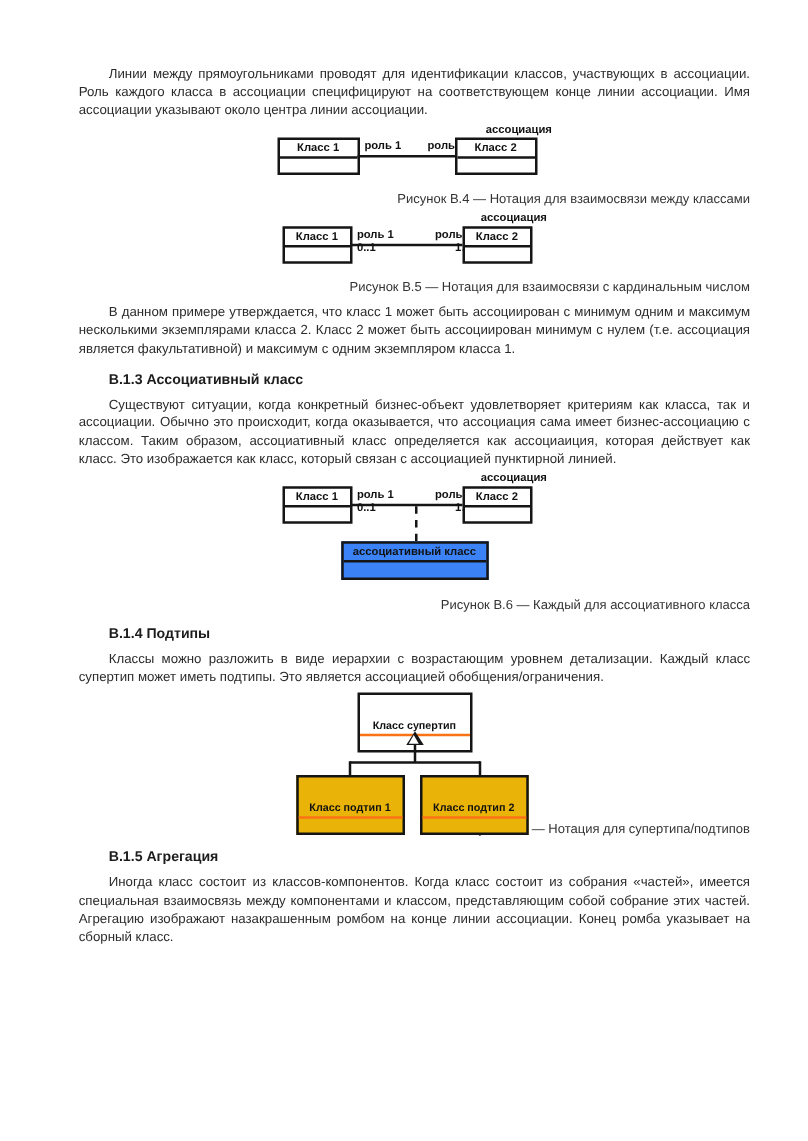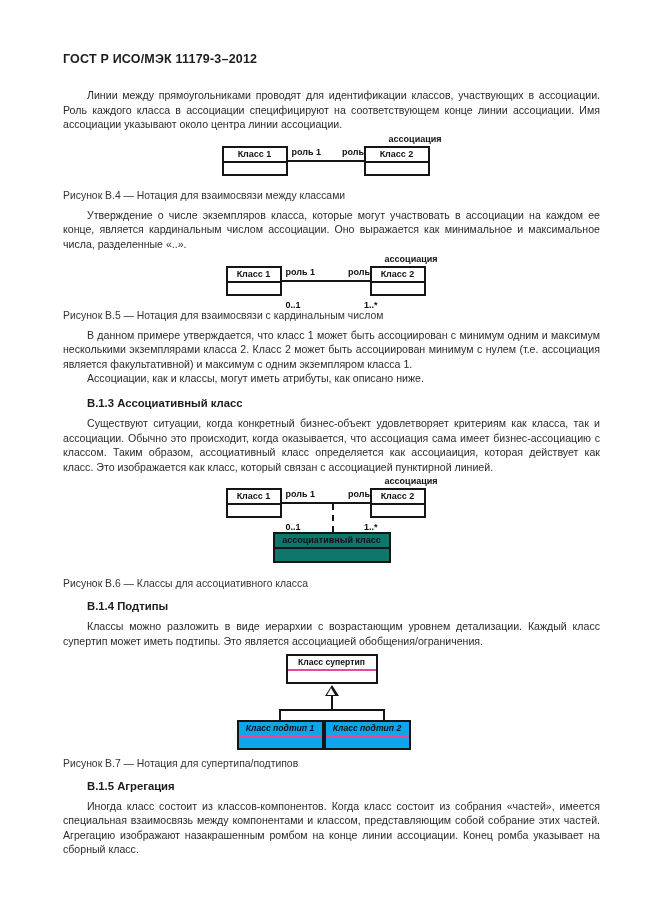--- a/index.html
+++ b/index.html
@@ -5,67 +5,66 @@
   html, body { margin:0; padding:0; background:#ffffff; }
   .page {
     position:relative; width:646px; height:913px; box-sizing:border-box;
     padding:52px 46px 0 63px; background:#ffffff; overflow:hidden;
     font-family:"Liberation Sans", sans-serif; color:#2b2b2b;
   }
   .doc-header { font-size:12.5px; font-weight:bold; color:#1c1c1c; margin:0 0 22px 0; letter-spacing:.2px; }
   .para { font-size:10.6px; line-height:14.6px; text-align:justify; text-indent:24px; margin:0; }
   .sec-heading { font-size:11.3px; font-weight:bold; color:#1c1c1c; margin:11px 0 7px 24px; }
   .fig { margin:5px 0 7px 0; }
-  .caption { font-size:10.4px; color:#333333; text-align:left; margin-top:7px; }
+  .caption { font-size:10.4px; color:#333333; text-align:right; margin-top:7px; }
 
   
   .diagram { position:relative; margin:0 auto; font-weight:bold; color:#111111; }
   .d2 { width:212px; height:46px; font-size:9px; }
   .d2.wide { width:220px; }
   .cbox { position:absolute; top:9px; width:56px; border:2px solid #151515; background:#fff; box-sizing:border-box; }
   .d2.wide .cbox { width:66px; }
   .box-left { left:0; } .box-right { right:12px; }
   .cbox-hdr { border-bottom:2px solid #151515; text-align:center; padding:1px 1px 2px; white-space:nowrap; }
   .cbox-bdy { height:11px; }
   .assoc-label { position:absolute; top:-3px; left:0; right:0; text-align:right; }
   .assoc-line { position:absolute; top:23px; height:2px; background:#151515; left:54px; right:54px; }
   .d2.wide .assoc-line { left:64px; right:64px; }
   .role { position:absolute; top:10px; white-space:nowrap; }
   .role-left { left:60px; } .role-right { right:60px; text-align:center; }
   .d2.wide .role-left { left:70px; } .d2.wide .role-right { right:70px; }
-  .card { position:absolute; top:43px; white-space:nowrap; }
+  .card { position:absolute; top:21px; white-space:nowrap; }
   .card-left { left:60px; } .card-right { right:60px; text-align:right; }
 
   .d2.with-ac { height:92px; }
   .ac-line { position:absolute; top:25px; left:50%; width:0; height:28px; border-left:2px dashed #151515; }
-  .ac-box { position:absolute; top:53px; left:50%; transform:translateX(-50%); width:118px; border:2px solid #151515; background:#0f766e; box-sizing:border-box; }
+  .ac-box { position:absolute; top:53px; left:50%; transform:translateX(-50%); width:118px; border:2px solid #151515; background:#3b82f6; box-sizing:border-box; }
   .ac-hdr { border-bottom:2px solid #151515; text-align:center; padding:1px 2px 2px; white-space:nowrap; }
   .ac-bdy { height:12px; }
 
   .d7 { width:190px; height:97px; font-size:8.6px; }
   .sup-box { position:absolute; top:0; left:50%; transform:translateX(-50%); width:92px; border:2px solid #151515; background:#fff; box-sizing:border-box; }
-  .sub-box { position:absolute; top:66px; width:87px; border:2px solid #151515; background:#0ea5e9; box-sizing:border-box;font-style:italic; }
-  .sub-l { left:0; } .sub-r { right:16px; }
-  .bx-hdr { border-bottom:2px solid #ec4899; text-align:center; padding:1px 1px 2px; white-space:nowrap; }
+  .sub-box { position:absolute; top:66px; width:87px; border:2px solid #151515; background:#eab308; box-sizing:border-box; }
+  .sub-l { left:0; } .sub-r { right:4px; }
+  .bx-hdr { border-bottom:2px solid #f97316; text-align:center; padding:1px 1px 2px; white-space:nowrap;margin-top:18px; }
   .bx-bdy { height:11px; }
   .tri { position:absolute; top:31px; left:50%; transform:translateX(-50%); width:0; height:0;
          border-left:7px solid transparent; border-right:7px solid transparent; border-bottom:11px solid #151515; }
   .tri::after { content:""; position:absolute; left:-4.5px; top:3px; width:0; height:0;
          border-left:4.5px solid transparent; border-right:4.5px solid transparent; border-bottom:7.5px solid #ffffff; }
   .v-main { position:absolute; top:42px; left:50%; margin-left:-1px; width:2px; height:14px; background:#151515; }
   .h-branch { position:absolute; top:55px; left:43px; right:43px; height:2px; background:#151515; }
   .v-stub-l { position:absolute; top:55px; left:42px; width:2px; height:11px; background:#151515; }
   .v-stub-r { position:absolute; top:55px; right:42px; width:2px; height:11px; background:#151515; }
 </style>
 </head>
 <body>
 
 <div class="page">
 
-  <div class="doc-header">ГОСТ Р ИСО/МЭК 11179-3–2012</div>
 
   <p class="para">Линии между прямоугольниками проводят для идентификации классов, участвующих в ассоциации. Роль каждого класса в ассоциации специфицируют на соответствующем конце линии ассоциации. Имя ассоциации указывают около центра линии ассоциации.</p>
 
   <figure class="fig">
     <div class="diagram d2 wide">
       <div class="assoc-label">ассоциация</div>
       <div class="cbox box-left">
         <div class="cbox-hdr">Класс 1</div>
         <div class="cbox-bdy"></div>
       </div>
@@ -73,21 +72,20 @@
       <div class="role role-left">роль 1</div>
       <div class="role role-right">роль 2</div>
       <div class="cbox box-right">
         <div class="cbox-hdr">Класс 2</div>
         <div class="cbox-bdy"></div>
       </div>
     </div>
     <figcaption class="caption">Рисунок В.4 — Нотация для взаимосвязи между классами</figcaption>
   </figure>
 
-  <p class="para">Утверждение о числе экземпляров класса, которые могут участвовать в ассоциации на каждом ее конце, является кардинальным числом ассоциации. Оно выражается как минимальное и максимальное числа, разделенные «..».</p>
 
   <figure class="fig">
     <div class="diagram d2">
       <div class="assoc-label">ассоциация</div>
       <div class="cbox box-left">
         <div class="cbox-hdr">Класс 1</div>
         <div class="cbox-bdy"></div>
       </div>
       <div class="assoc-line"></div>
       <div class="role role-left">роль 1</div>
@@ -96,21 +94,20 @@
       <div class="card card-right">1..*</div>
       <div class="cbox box-right">
         <div class="cbox-hdr">Класс 2</div>
         <div class="cbox-bdy"></div>
       </div>
     </div>
     <figcaption class="caption">Рисунок В.5 — Нотация для взаимосвязи с кардинальным числом</figcaption>
   </figure>
 
   <p class="para">В данном примере утверждается, что класс 1 может быть ассоциирован с минимум одним и максимум несколькими экземплярами класса 2. Класс 2 может быть ассоциирован минимум с нулем (т.е. ассоциация является факультативной) и максимум с одним экземпляром класса 1.</p>
-  <p class="para">Ассоциации, как и классы, могут иметь атрибуты, как описано ниже.</p>
 
   <h2 class="sec-heading">В.1.3 Ассоциативный класс</h2>
 
   <p class="para">Существуют ситуации, когда конкретный бизнес-объект удовлетворяет критериям как класса, так и ассоциации. Обычно это происходит, когда оказывается, что ассоциация сама имеет бизнес-ассоциацию с классом. Таким образом, ассоциативный класс определяется как ассоциаиция, которая действует как класс. Это изображается как класс, который связан с ассоциацией пунктирной линией.</p>
 
   <figure class="fig">
     <div class="diagram d2 with-ac">
       <div class="assoc-label">ассоциация</div>
       <div class="cbox box-left">
         <div class="cbox-hdr">Класс 1</div>
@@ -124,21 +121,21 @@
       <div class="cbox box-right">
         <div class="cbox-hdr">Класс 2</div>
         <div class="cbox-bdy"></div>
       </div>
       <div class="ac-line"></div>
       <div class="ac-box">
         <div class="ac-hdr">ассоциативный класс</div>
         <div class="ac-bdy"></div>
       </div>
     </div>
-    <figcaption class="caption">Рисунок В.6 — Классы для ассоциативного класса</figcaption>
+    <figcaption class="caption">Рисунок В.6 — Каждый для ассоциативного класса</figcaption>
   </figure>
 
   <h2 class="sec-heading">В.1.4 Подтипы</h2>
 
   <p class="para">Классы можно разложить в виде иерархии с возрастающим уровнем детализации. Каждый класс супертип может иметь подтипы. Это является ассоциацией обобщения/ограничения.</p>
 
   <figure class="fig">
     <div class="diagram d7">
       <div class="sup-box">
         <div class="bx-hdr">Класс супертип</div>

